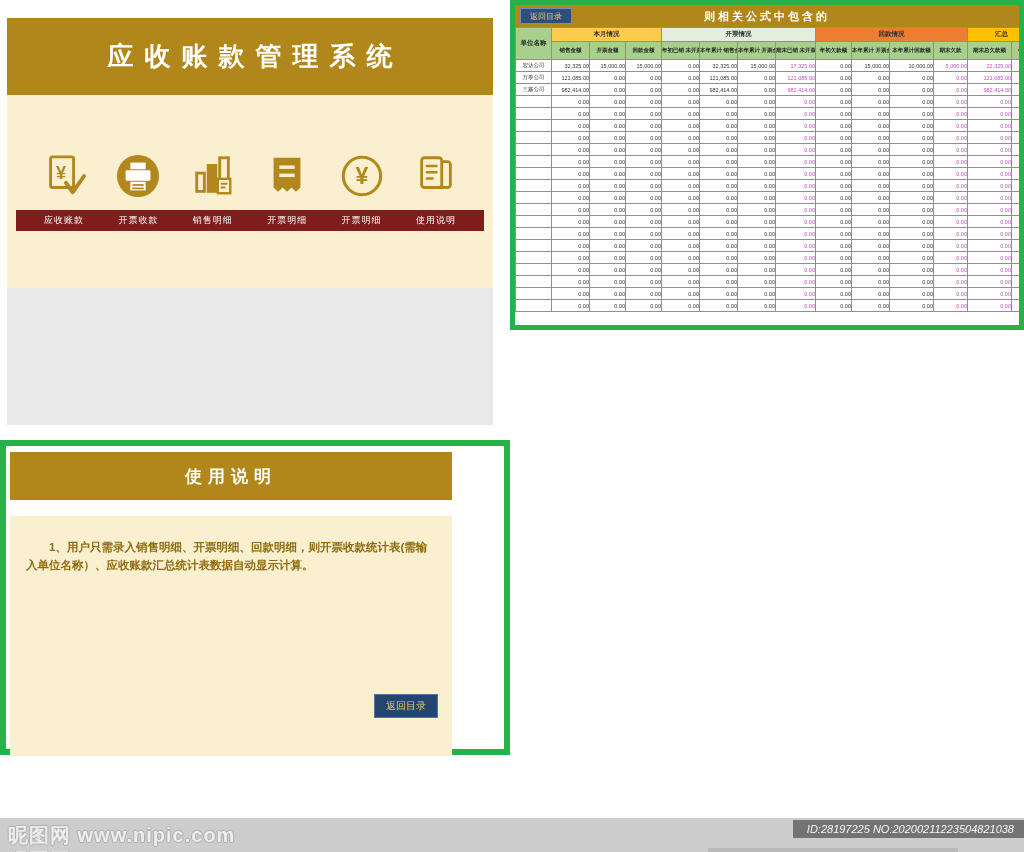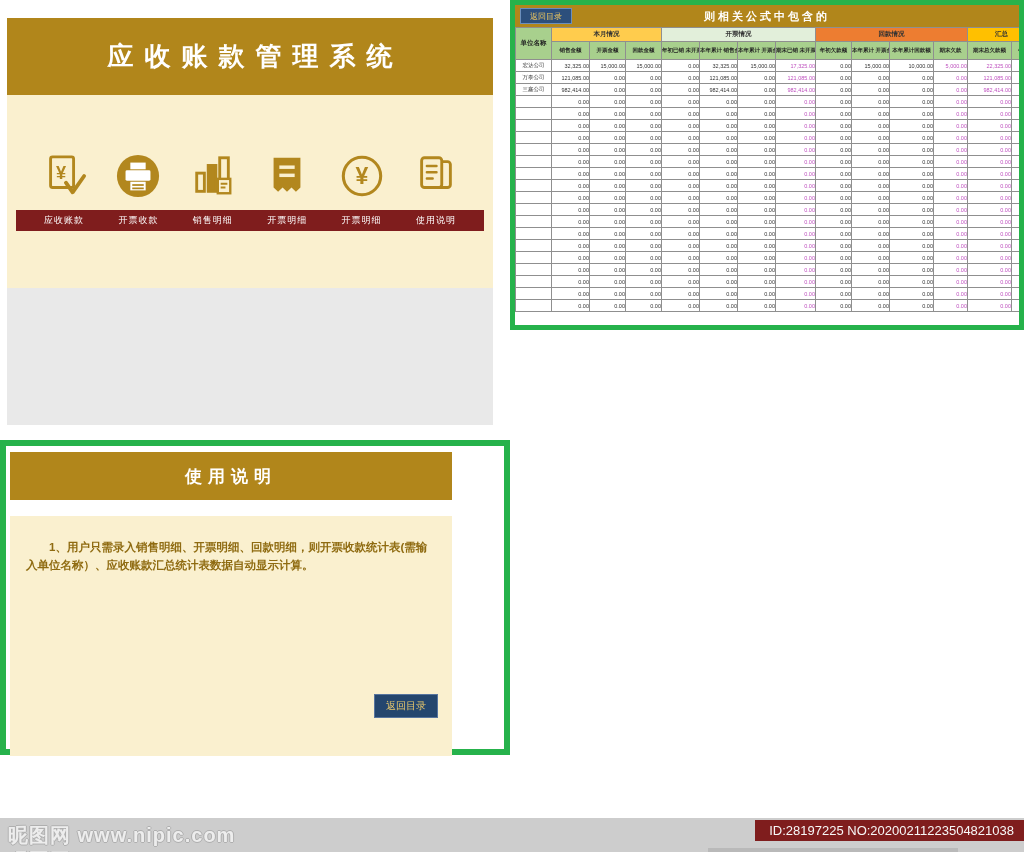--- a/index.html
+++ b/index.html
@@ -57,22 +57,22 @@
   .instr-body p{margin:0 0 16px 0;text-indent:2em;}
   .instr-btn{position:absolute;left:368px;top:248px;width:64px;height:24px;background:#24466E;
              border:1px solid #56749E;color:#E8C76B;font-size:10px;display:flex;align-items:center;
              justify-content:center;cursor:pointer;font-family:inherit;}
 
   
   .wm-strip{position:absolute;left:0;top:818px;width:1024px;height:34px;background:#CDCDCD;}
   .wm-left{position:absolute;left:8px;top:822px;font-size:20px;font-weight:bold;color:#EDEDED;
            letter-spacing:1px;
            text-shadow:1px 0 #AFAFAF,-1px 0 #AFAFAF,0 1px #AFAFAF,0 -1px #AFAFAF;}
-  .wm-badge{position:absolute;right:0;top:820px;background:#7f1d1d;color:#F7F7F7;font-size:13px;
-            padding:3px 10px 3px 14px;}
+  .wm-badge{position:absolute;right:0;top:820px;background:#737373;color:#F7F7F7;font-size:11px;
+            padding:3px 10px 3px 14px;font-style:italic;}
   .wm-partial-left{position:absolute;left:8px;top:847px;height:5px;overflow:hidden;font-size:20px;
                    font-weight:bold;color:#E3E3E3;letter-spacing:1px;
                    text-shadow:1px 0 #B5B5B5,-1px 0 #B5B5B5;}
   .wm-partial-right{position:absolute;right:66px;top:848px;width:250px;height:4px;background:#B9B9B9;}
 </style>
 </head>
 <body>
 
 <div class="menu-panel">
   <div class="menu-header">应收账款管理系统</div>

